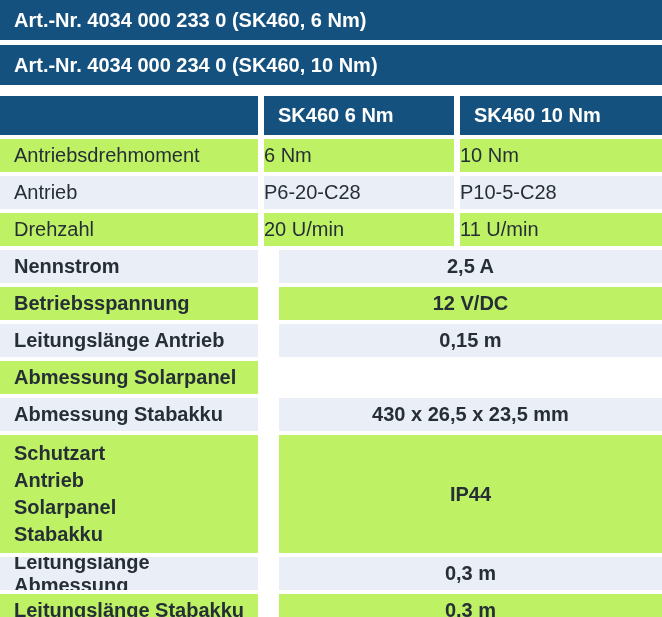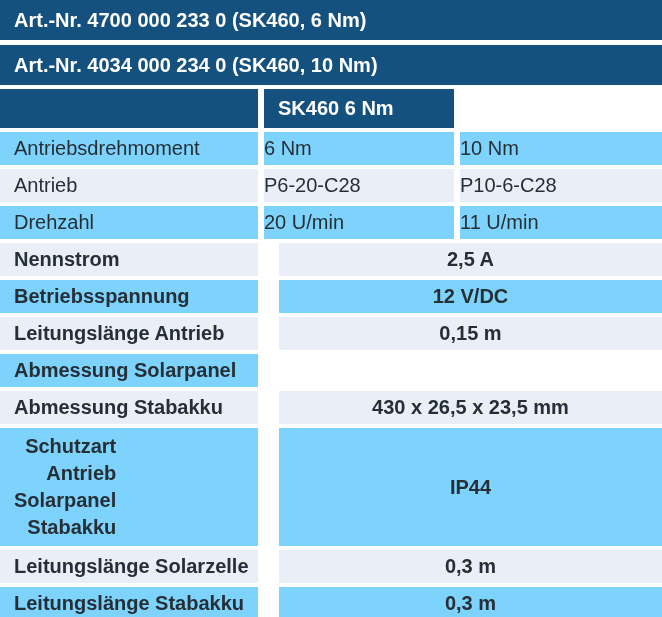--- a/index.html
+++ b/index.html
@@ -11,73 +11,74 @@
   .page { width: 662px; height: 617px; overflow: hidden; }
 
   
   .bar {
     height: 40px; background: #14517E; color: #ffffff;
     font-size: 20px; font-weight: bold;
     display: flex; align-items: center; padding-left: 14px;
     box-sizing: border-box;
   }
   .bar1 { margin-bottom: 5px; }
-  .bar2 { margin-bottom: 4px; }
+  .bar2 { margin-bottom: 11px; }
 
   
   .row {
     display: grid; column-gap: 6px; margin-bottom: 4px;
   }
   .row.split { grid-template-columns: 258px 190px 202px; }
   .row.span  { grid-template-columns: 258px 398px; font-weight: bold; }
   .row.head  { height: 39px; }
   .row.single { height: 33px; }
   .row.tall { height: 118px; border-radius: 32px; }
 
   .cell {
     display: flex; align-items: center; box-sizing: border-box;
-    font-size: 20px; color: #262E36; overflow: hidden; text-align: right;
+    font-size: 20px; color: #262E36; overflow: hidden;
   }
   .hcell {
     background: #14517E; color: #ffffff; font-weight: bold;
     padding-left: 14px;
   }
-  .m .cell { background: #7dd3fc; }
+  .m .cell { background: #bef264; }
   .l .cell { background: #EAEFF7; }
 
   .label { padding-left: 14px; }
   .val   { }
   .cval  { justify-content: center; padding-left: 0; margin-left: 15px; }
   .pre   { white-space: pre-line; line-height: 27px; }
 </style>
 </head>
 <body>
 
 <div class="page">
 
-  <div class="bar bar1">Art.-Nr. 4700 000 233 0 (SK460, 6 Nm)</div>
+  <div class="bar bar1">Art.-Nr. 4034 000 233 0 (SK460, 6 Nm)</div>
   <div class="bar bar2">Art.-Nr. 4034 000 234 0 (SK460, 10 Nm)</div>
 
   <div>
 
     <div class="row split head">
       <div class="cell hcell"></div>
       <div class="cell hcell">SK460 6 Nm</div>
+      <div class="cell hcell">SK460 10 Nm</div>
     </div>
 
     <div class="row split single m">
       <div class="cell label">Antriebsdrehmoment</div>
       <div class="cell val">6 Nm</div>
       <div class="cell val">10 Nm</div>
     </div>
 
     <div class="row split single l">
       <div class="cell label">Antrieb</div>
       <div class="cell val">P6-20-C28</div>
-      <div class="cell val">P10-6-C28</div>
+      <div class="cell val">P10-5-C28</div>
     </div>
 
     <div class="row split single m">
       <div class="cell label">Drehzahl</div>
       <div class="cell val">20 U/min</div>
       <div class="cell val">11 U/min</div>
     </div>
 
     <div class="row span single l">
       <div class="cell label">Nennstrom</div>
@@ -105,21 +106,21 @@
 
     <div class="row span tall m">
       <div class="cell label pre">Schutzart
 Antrieb
 Solarpanel
 Stabakku</div>
       <div class="cell cval">IP44</div>
     </div>
 
     <div class="row span single l">
-      <div class="cell label">Leitungslänge Solarzelle</div>
+      <div class="cell label">Leitungslänge Abmessung</div>
       <div class="cell cval">0,3 m</div>
     </div>
 
     <div class="row span single m">
       <div class="cell label">Leitungslänge Stabakku</div>
       <div class="cell cval">0,3 m</div>
     </div>
 
   </div>
 </div>

